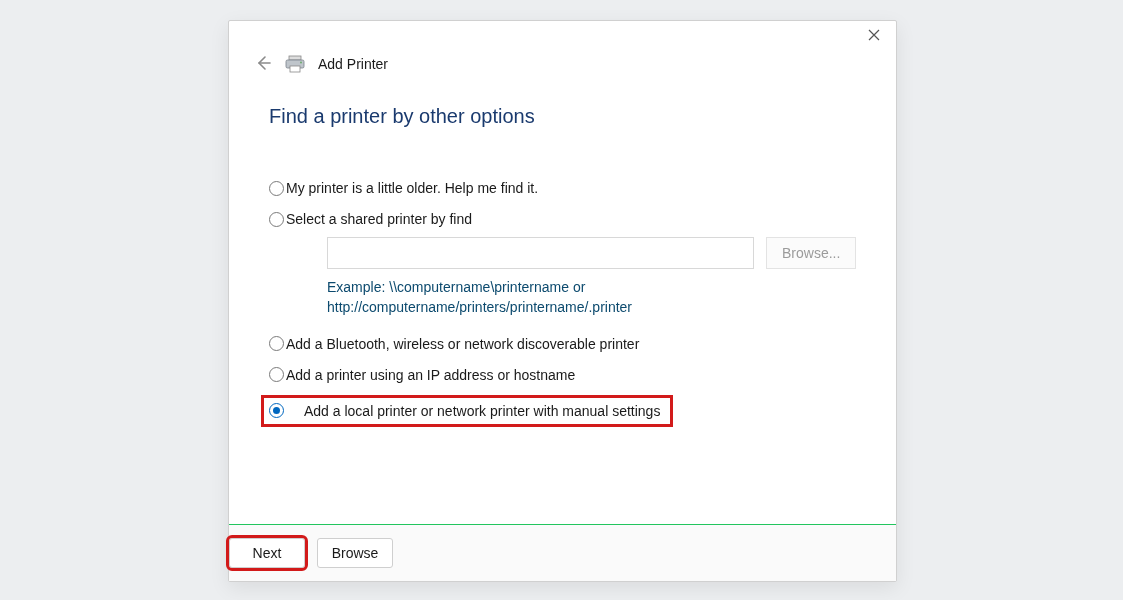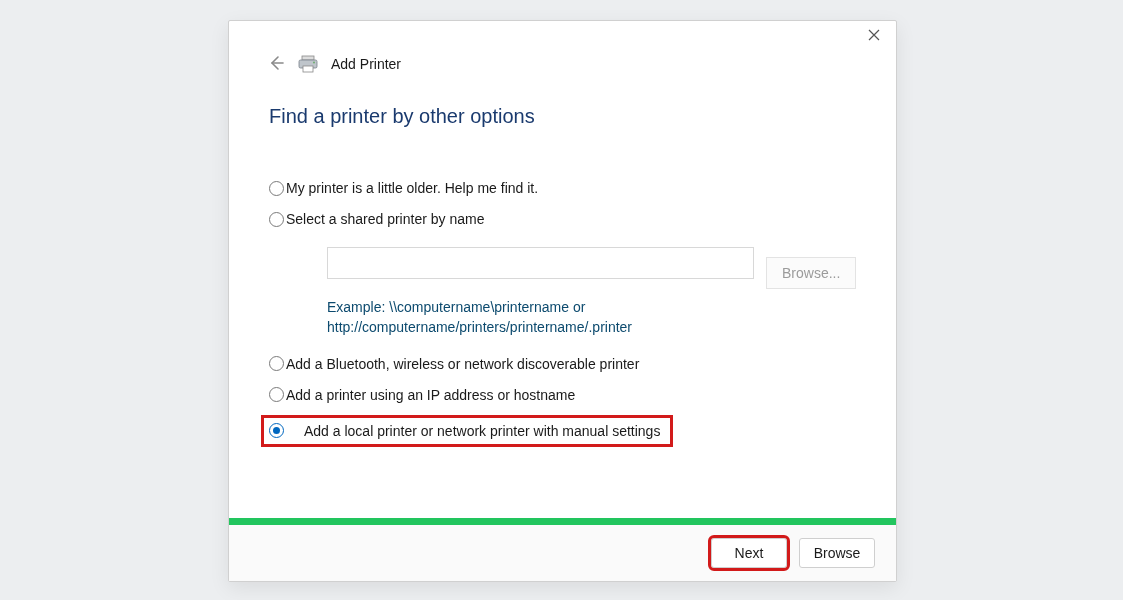--- a/index.html
+++ b/index.html
@@ -39,21 +39,21 @@
     align-items: center;
     justify-content: center;
     color: #555;
     cursor: pointer;
   }
   .close-btn svg { width: 12px; height: 12px; }
   .header-row {
     display: flex;
     align-items: center;
     gap: 12px;
-    padding: 0 38px;
+    padding: 0 25px;
     margin-top: 0px;
   }
   .back-arrow {
     width: 18px; height: 18px;
     color: #8a8a8a;
     display:flex; align-items:center;
   }
   .back-arrow svg { width: 18px; height: 18px; }
   .printer-icon {
     width: 22px; height: 18px; display:flex; align-items:center;
@@ -136,38 +136,36 @@
   }
   .browse-btn {
     width: 92px;
     height: 32px;
     border: 1px solid #e3e3e3;
     background: #fbfbfb;
     color: #9b9b9b;
     font-size: 14px;
     font-family: inherit;
     cursor: default;
-    margin-top: 20px;
   }
   .example-text {
     color: #0c4a6e;
     font-size: 14px;
     line-height: 1.45;
     max-width: 440px;
   }
   .spacer { flex: 1 1 auto; }
   .footer {
     height: 56px;
-    border-top: 7px solid #22c55e;
+    border-top: 1px solid #22c55e;
     background: #fafafa;
     display: flex;
-    justify-content: flex-end;
     align-items: center;
     gap: 12px;
-    padding: 0 21px;
+    padding: 0 0;
   }
   .btn {
     min-width: 76px;
     height: 30px;
     border: 1px solid #cfcfcf;
     background: #ffffff;
     font-family: inherit;
     font-size: 14px;
     color: #1a1a1a;
     cursor: pointer;
@@ -217,21 +215,21 @@
 
   <div class="options">
 
     <div class="option-row">
       <span class="radio"></span>
       <span class="option-label">My printer is a little older. Help me find it.</span>
     </div>
 
     <div class="option-row">
       <span class="radio"></span>
-      <span class="option-label">Select a shared printer by name</span>
+      <span class="option-label">Select a shared printer by find</span>
     </div>
 
     <div class="indent-block">
       <div class="path-row">
         <input class="path-input" type="text" value="" style="">
         <button class="browse-btn" disabled="">Browse...</button>
       </div>
       <div class="example-text">
         <span>Example: \\computername\printername or</span><br>
         <span>http://computername/printers/printername/.printer</span>

